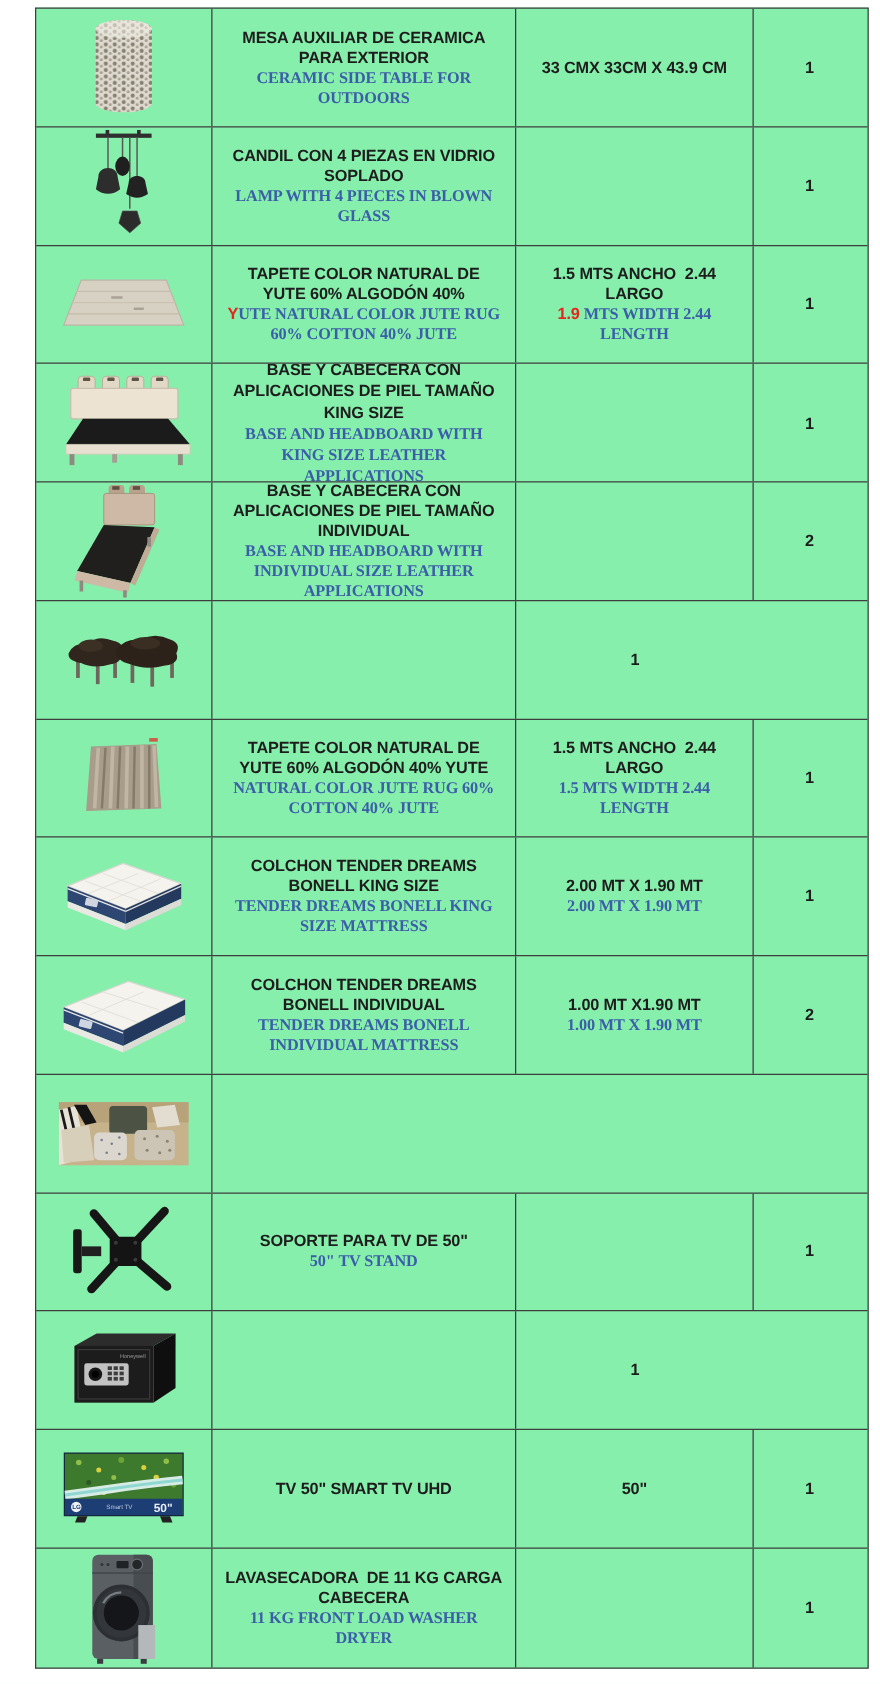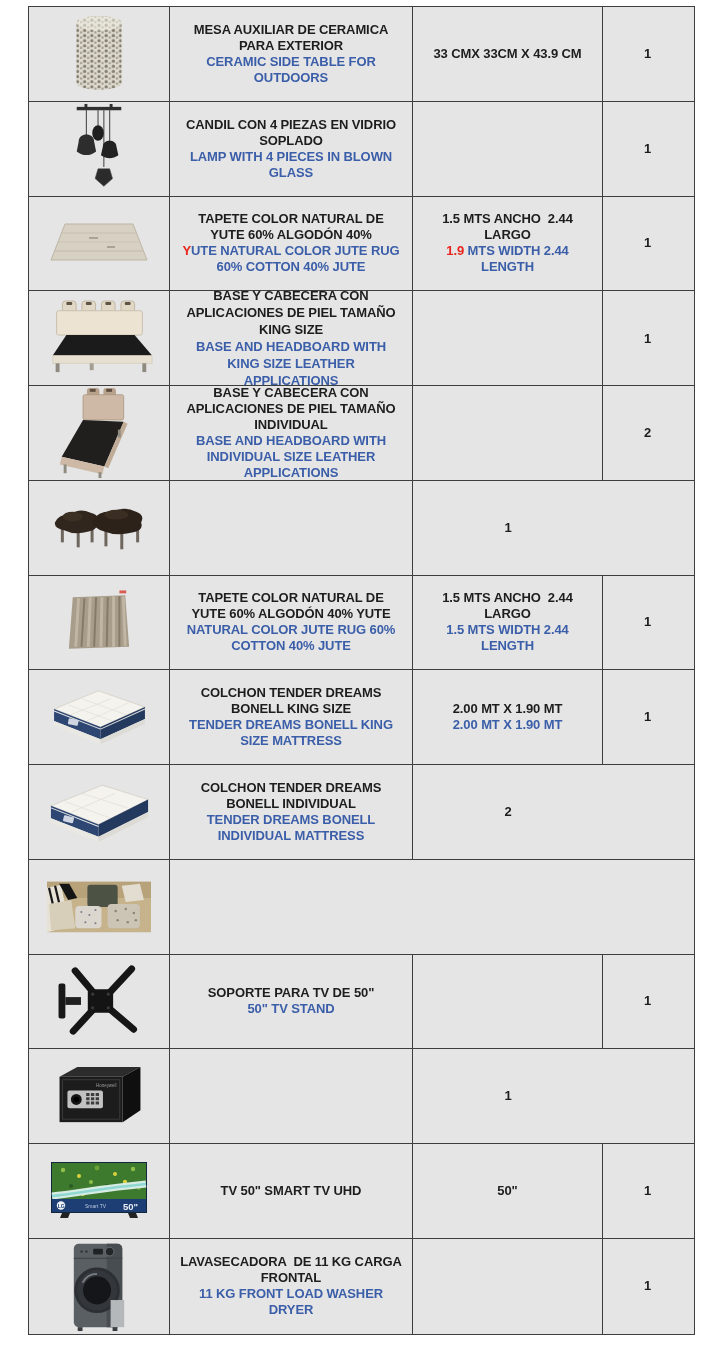--- a/index.html
+++ b/index.html
@@ -1,28 +1,28 @@
 <!DOCTYPE html>
 <html style="--border: #3e3e3e; --tk: #1d1d1d; --tb: #3b5ea9; --tr: #e8251d; --bg: #ffffff;"><head>
 <meta charset="utf-8">
 <style>
   :root{
     --border:#3e3e3e; --tk:#1d1d1d; --tb:#3b5ea9; --tr:#e8251d; --bg:#ffffff;
   }
   *{margin:0;padding:0;box-sizing:border-box;}
   body{background:#fff;font-family:"Liberation Sans",sans-serif;}
   .page{position:relative;width:704px;height:1347px;background:var(--bg);overflow:hidden;}
-  .table{position:absolute;left:28px;top:6px;width:667px;border:1.6px solid var(--border);background:#e5e5e5;}
+  .table{position:absolute;left:28px;top:6px;width:667px;border:1.6px solid var(--border);background:#86efac;}
   .row{display:grid;grid-template-columns:141px 243px 190px 89px;height:94.75px;border-bottom:1.6px solid var(--border);}
   .row:last-child{border-bottom:none;}
   .cell{border-right:1.6px solid var(--border);display:flex;flex-direction:column;align-items:center;justify-content:center;overflow:hidden;}
   .cell:last-child{border-right:none;}
   .ln{white-space:pre;text-align:center;font-weight:700;font-size:13px;line-height:16px;letter-spacing:-0.1px;}
   .r-clip .ln{line-height:17px;}
-  .c-k{color:var(--tk);} .c-b{color:var(--tb);} .c-r{color:var(--tr);}
+  .c-k{color:var(--tk);} .c-b{color:var(--tb);font-family:Liberation Serif, serif;} .c-r{color:var(--tr);}
   .img-cell svg{display:block;}
   .desc-cell{padding:0 4px;}
   .dims-cell{padding:0 3px;align-items:center;}
 </style>
 </head>
 <body>
 
 <div class="page">
   <div class="table">
       <div class="row">
@@ -280,20 +280,24 @@
             <polygon points="6,36 52,54 52,59 6,41" fill="#e9e8e3"></polygon>
             <polygon points="52,54 100,30 100,35 52,59" fill="#dcdbd5"></polygon>
             <rect x="18" y="34" width="10" height="6" rx="1" fill="#cfd6e2" transform="rotate(14 23 37)"></rect>
           </svg>
         </div>
         <div class="cell desc-cell">
           <div class="ln"><span class="c-k">COLCHON TENDER DREAMS</span></div>
           <div class="ln"><span class="c-k">BONELL INDIVIDUAL</span></div>
           <div class="ln"><span class="c-b">TENDER DREAMS BONELL</span></div>
           <div class="ln"><span class="c-b">INDIVIDUAL MATTRESS</span></div>
+        </div>
+        <div class="cell dims-cell">
+          <div class="ln"><span class="c-k">1.00 MT X1.90 MT</span></div>
+          <div class="ln"><span class="c-b">1.00 MT X 1.90 MT</span></div>
         </div>
         <div class="cell qty-cell">
           <div class="ln c-k">2</div>
         </div>
       </div>
       <div class="row">
         <div class="cell img-cell">
           <svg width="104" height="52" viewBox="0 0 103 50">
             <rect width="103" height="50" fill="#c6b28b"></rect>
             <rect y="0" width="103" height="16" fill="#b7a27a"></rect>
@@ -439,21 +443,21 @@
             <circle cx="28" cy="52" r="22" fill="none" stroke="#2c3034" stroke-width="3"></circle>
             <circle cx="28" cy="52" r="14.5" fill="#141619"></circle>
             <path d="M13,44 A17,17 0 0 1 28,35" stroke="#777d83" stroke-width="2" fill="none"></path>
             <rect x="42" y="62" width="14" height="28" fill="#b5b8ba"></rect>
             <rect x="8" y="90" width="5" height="4" fill="#3a3e42"></rect>
             <rect x="44" y="90" width="5" height="4" fill="#3a3e42"></rect>
           </svg>
         </div>
         <div class="cell desc-cell">
           <div class="ln"><span class="c-k">LAVASECADORA  DE 11 KG CARGA</span></div>
-          <div class="ln"><span class="c-k">FRONTAL</span></div>
+          <div class="ln"><span class="c-k">CABECERA</span></div>
           <div class="ln"><span class="c-b">11 KG FRONT LOAD WASHER</span></div>
           <div class="ln"><span class="c-b">DRYER</span></div>
         </div>
         <div class="cell dims-cell"></div>
         <div class="cell qty-cell">
           <div class="ln c-k">1</div>
         </div>
       </div>
     </div>
 </div>

